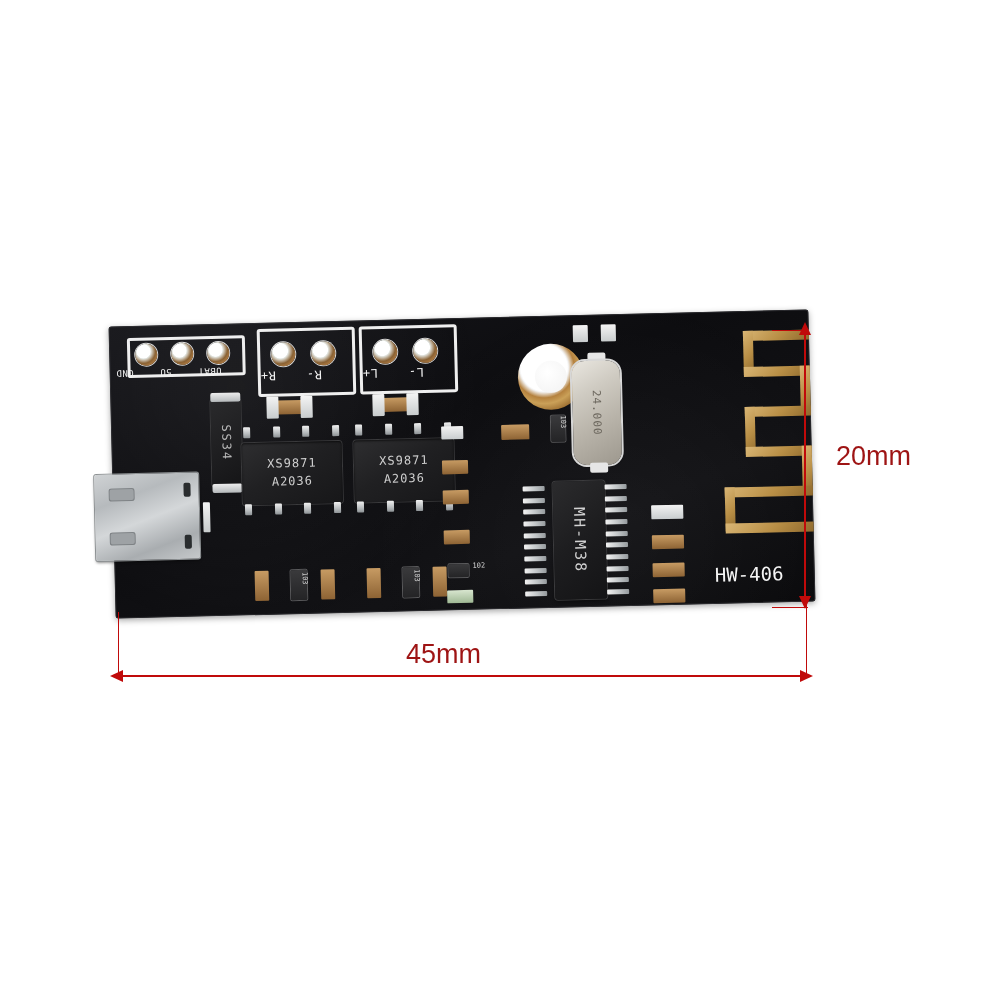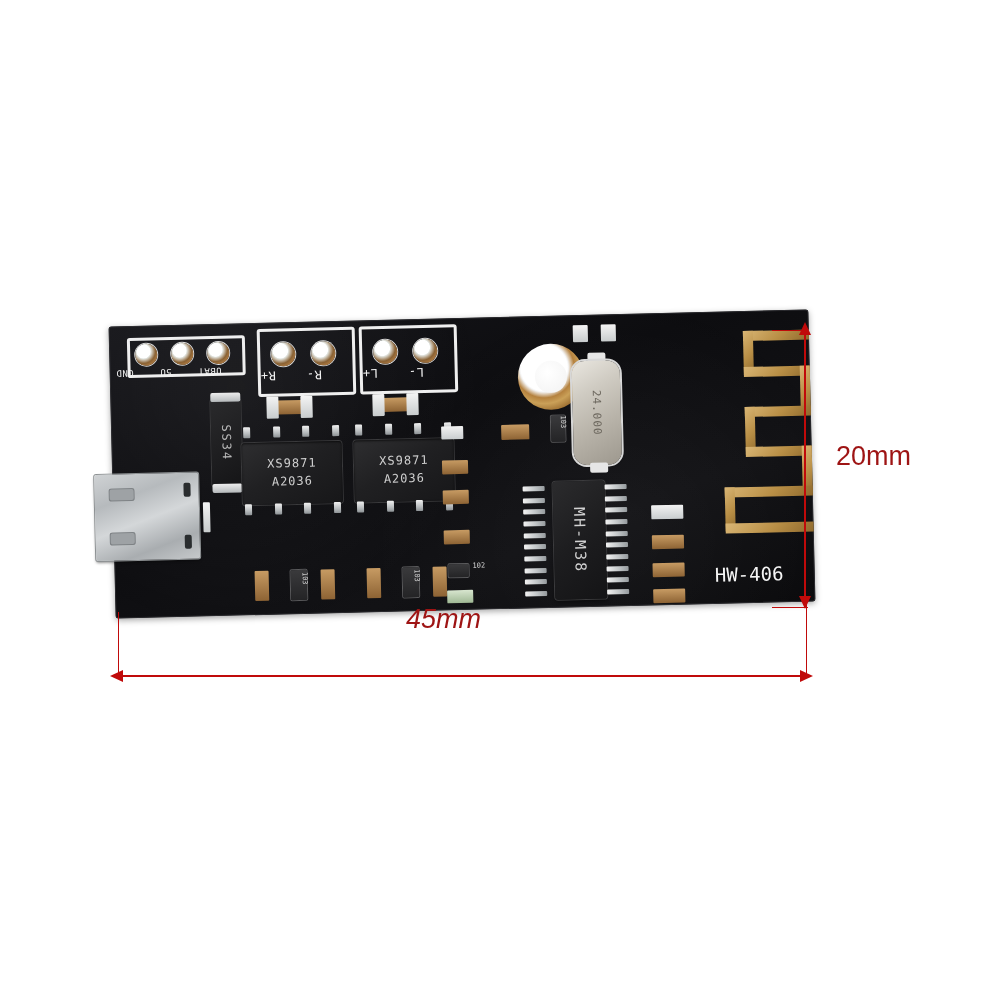--- a/index.html
+++ b/index.html
@@ -289,15 +289,15 @@
   <div class="dim-line" style="left:772px;top:330px;width:36px;height:1px;"></div>
   <div class="dim-line" style="left:772px;top:607px;width:36px;height:1px;"></div>
   <div class="dim-txt" style="left:836px;top:441px;">20mm</div>
 
   <div class="dim-line" style="left:118px;top:675px;width:690px;height:2px;"></div>
   <div class="arrow left" style="left:110px;top:670px;"></div>
   <div class="arrow right" style="left:800px;top:670px;"></div>
 
   <div class="dim-line" style="left:118px;top:612px;width:1px;height:64px;"></div>
   <div class="dim-line" style="left:806px;top:600px;width:1px;height:76px;"></div>
-  <div class="dim-txt" style="left:406px;top:604px;font-style:italic;">45mm</div>
+  <div class="dim-txt" style="left:406px;top:639px;">45mm</div>
 
 </div>
 
 </body></html>

